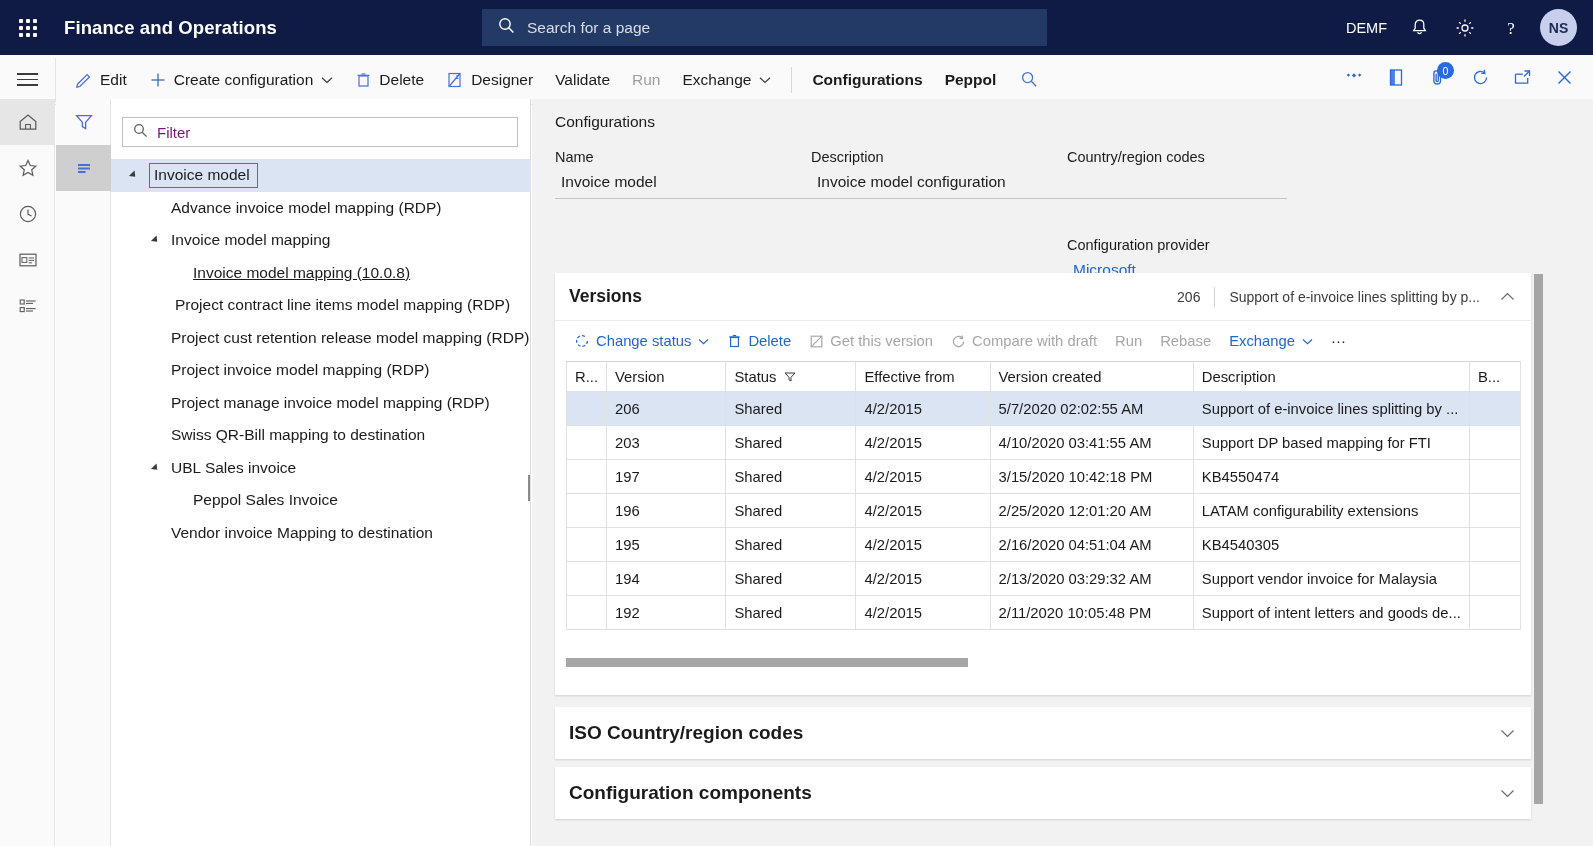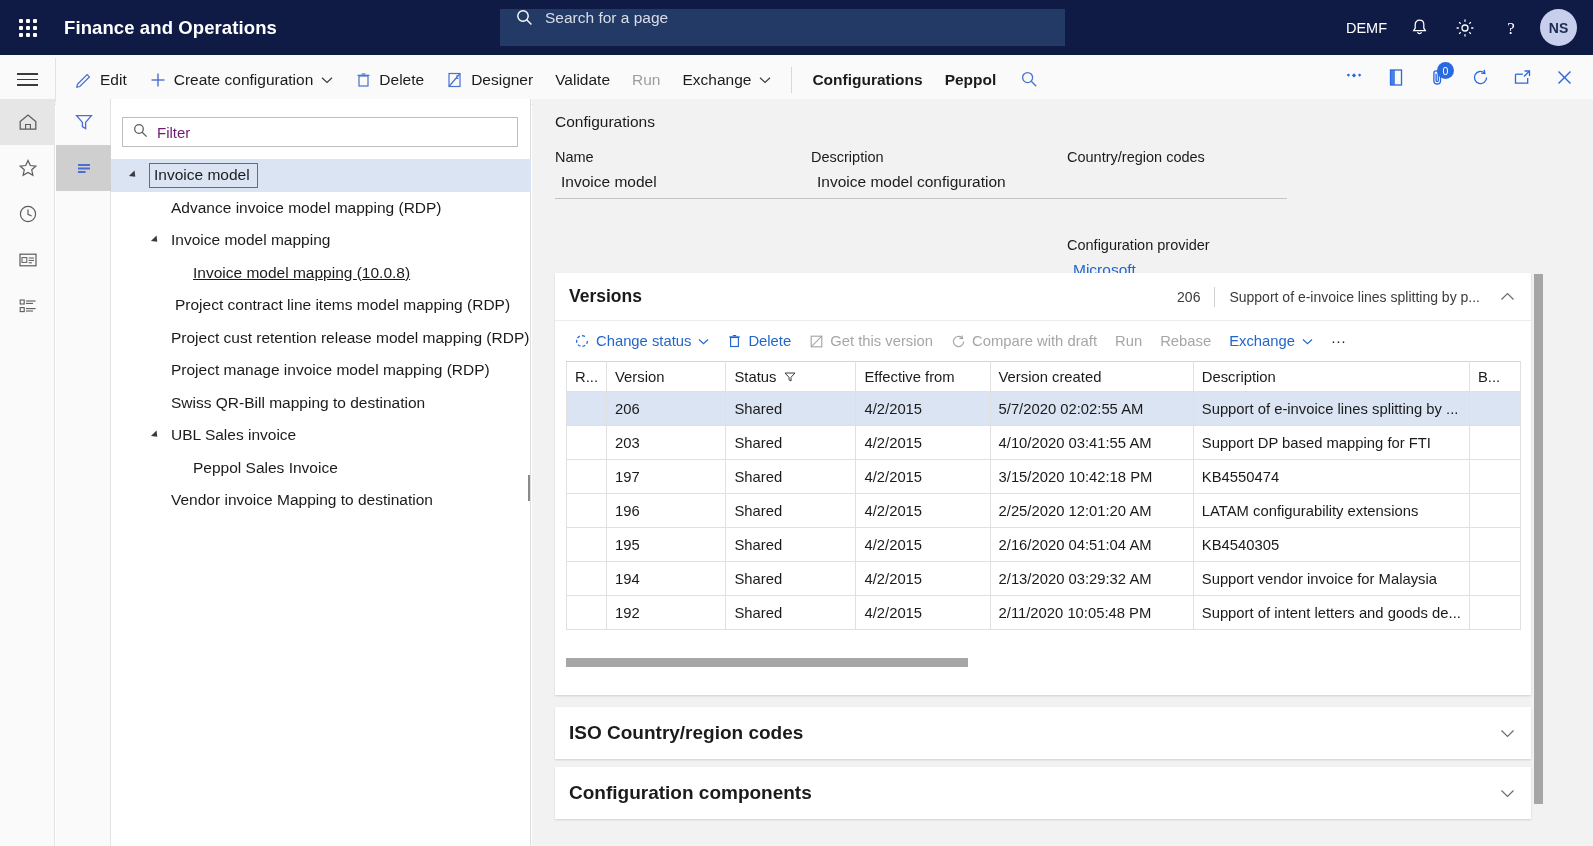--- a/index.html
+++ b/index.html
@@ -25,22 +25,22 @@
   .waffle-grid {
     display: grid; grid-template-columns: repeat(3, 4px);
     grid-template-rows: repeat(3, 4px); gap: 3px;
   }
   .waffle-grid i { display: block; width: 4px; height: 4px; background: #ffffff; border-radius: 1px; }
   #app-title {
     color: #ffffff; font-size: 18.5px; font-weight: bold;
     margin-left: 8px; letter-spacing: .1px;
   }
   #search-box {
-    position: absolute; left: 500px; top: 9px; width: 565px; height: 37px;
-    background: #243a66; display: flex; align-items: flex-start; padding-left: 16px;
+    position: absolute; left: 482px; top: 9px; width: 565px; height: 37px;
+    background: #243a66; display: flex; align-items: center; padding-left: 16px;
     cursor: text;
   }
   #search-box .mag { margin-right: 12px; }
   #search-placeholder { color: #d8dde8; font-size: 15.5px; }
   #top-right {
     position: absolute; right: 10px; top: 0; height: 55px;
     display: flex; align-items: center; gap: 0px;
   }
   #top-right .tr-item {
     height: 56px; min-width: 46px; padding: 0 9px;
@@ -509,20 +509,24 @@
         <span class="tw"></span>
         <span class="tree-label" style="margin-left: 8px; text-decoration: underline;">Invoice model mapping (10.0.8)</span>
       </div>
       <div class="tree-row" style="padding-left: 36px;">
         <span class="tw"></span>
         <span class="tree-label" style="margin-left: 12px;">Project contract line items model mapping (RDP)</span>
       </div>
       <div class="tree-row" style="padding-left: 36px;">
         <span class="tw"></span>
         <span class="tree-label" style="margin-left: 8px;">Project cust retention release model mapping (RDP)</span>
+      </div>
+      <div class="tree-row" style="padding-left: 36px;">
+        <span class="tw"></span>
+        <span class="tree-label" style="margin-left: 8px;">Project invoice model mapping (RDP)</span>
       </div>
       <div class="tree-row" style="padding-left: 36px;">
         <span class="tw"></span>
         <span class="tree-label" style="margin-left: 8px;">Project manage invoice model mapping (RDP)</span>
       </div>
       <div class="tree-row" style="padding-left: 36px;">
         <span class="tw"></span>
         <span class="tree-label" style="margin-left: 8px;">Swiss QR-Bill mapping to destination</span>
       </div>
       <div class="tree-row" style="padding-left: 36px;">

